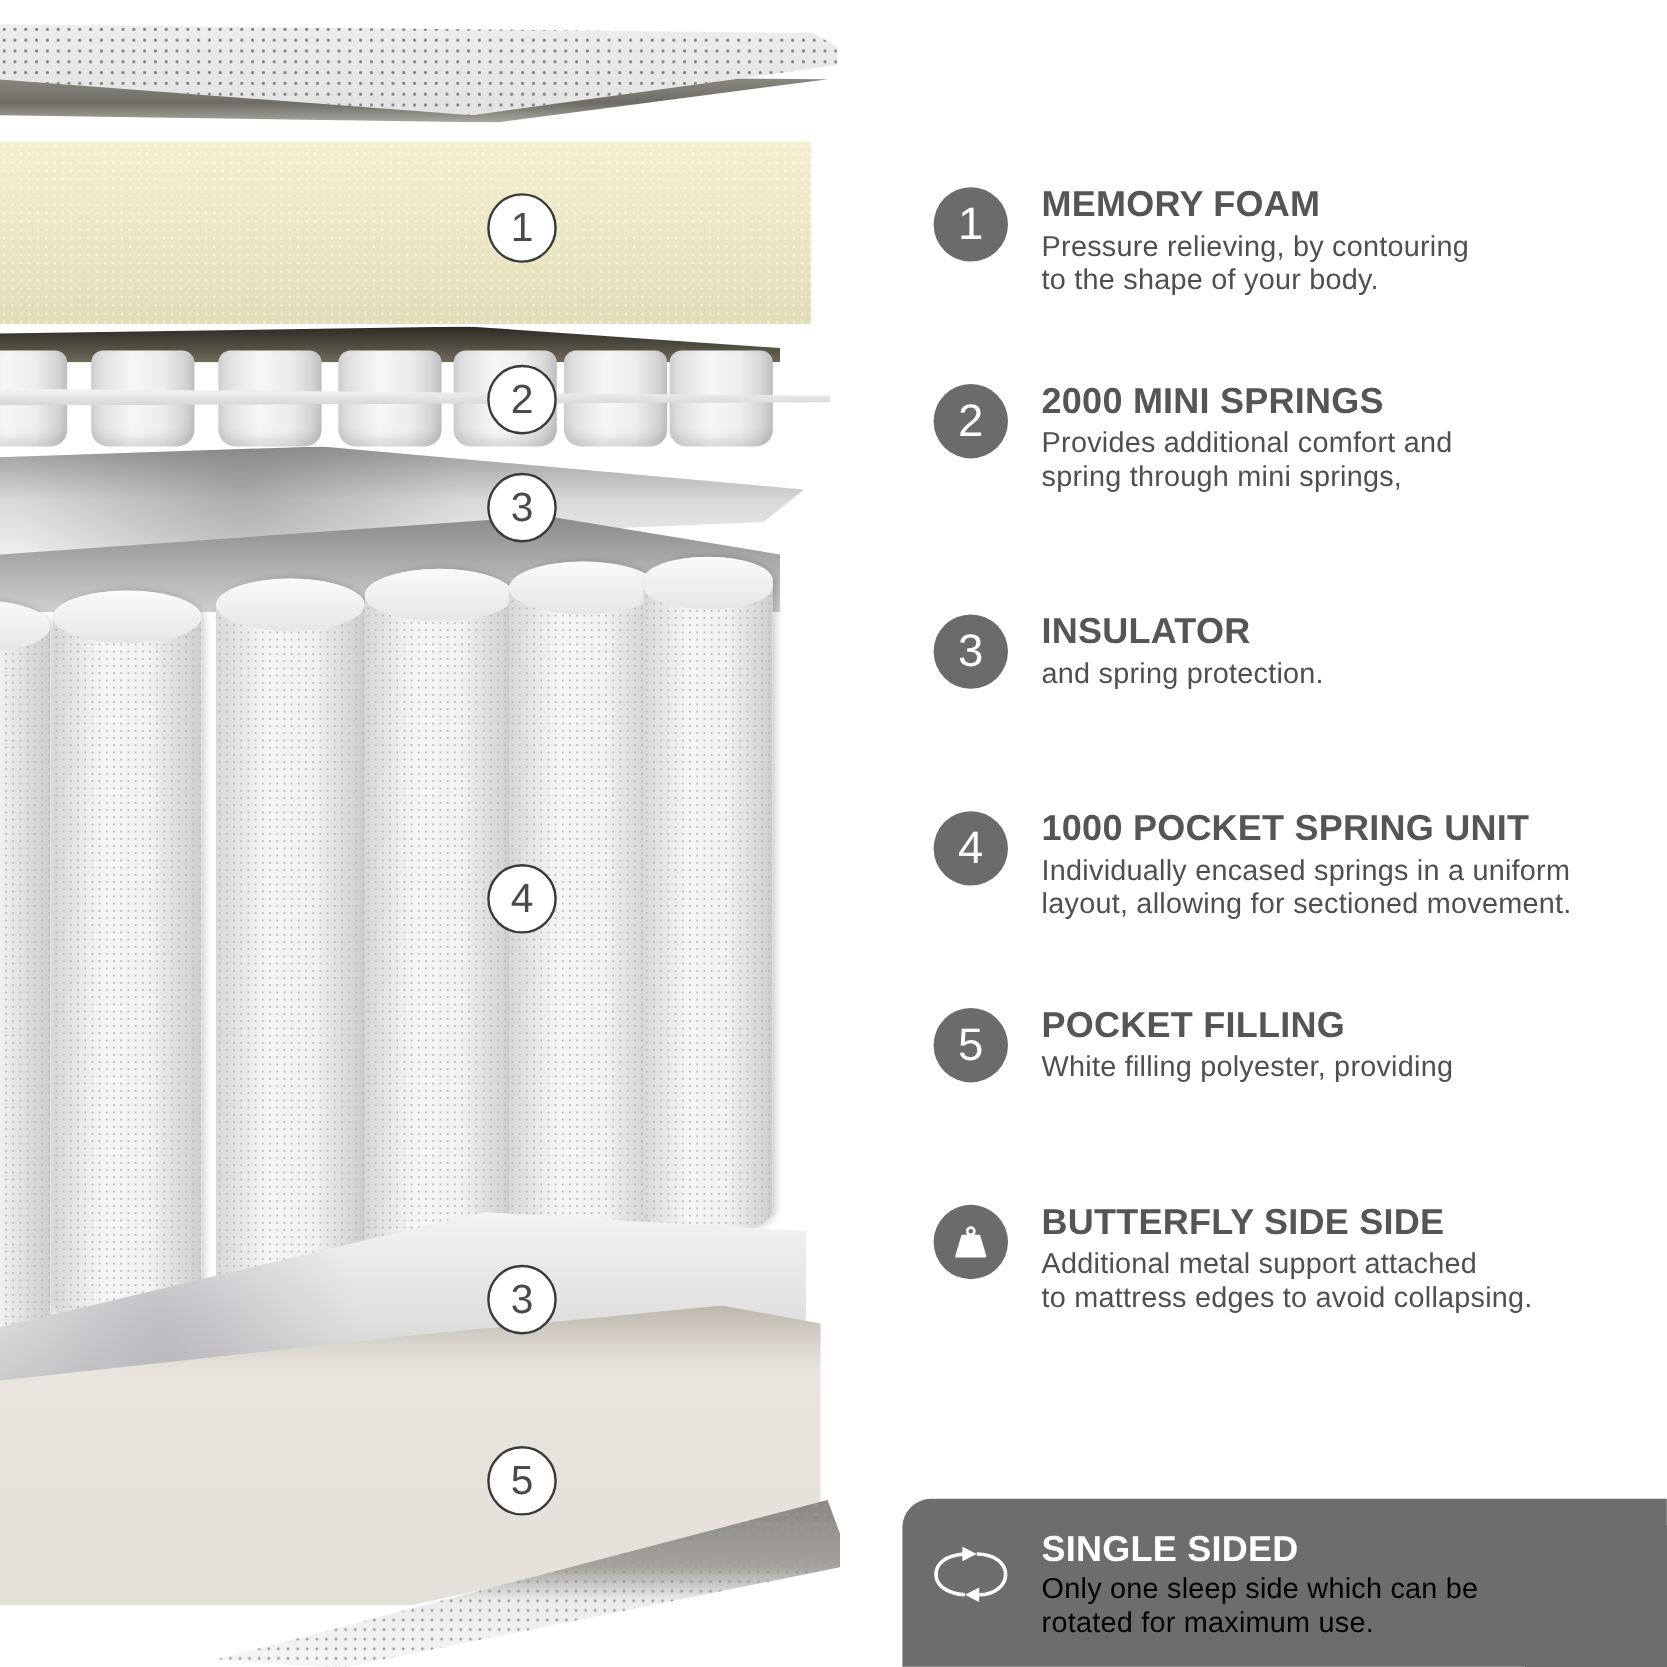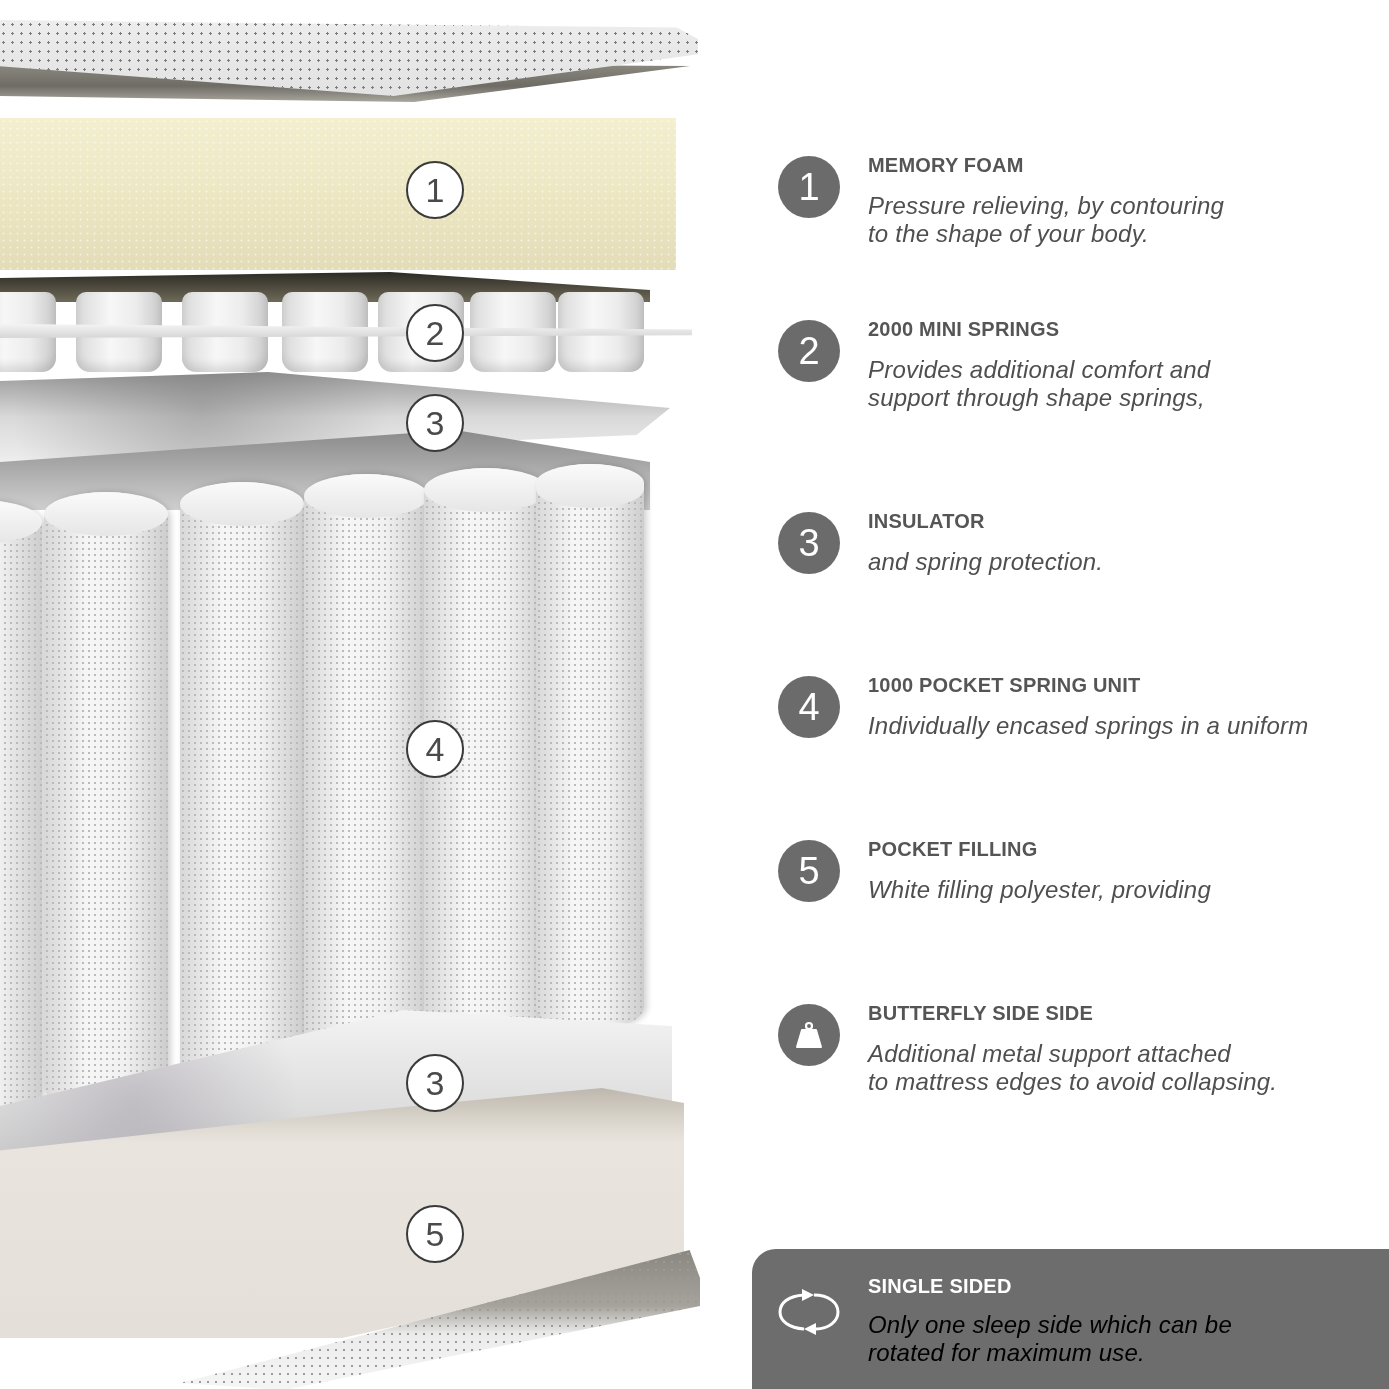--- a/index.html
+++ b/index.html
@@ -108,27 +108,27 @@
 
   
   .legend-item { position:absolute; left:778px; width:580px; }
   .legend-badge {
     position:absolute; left:0; top:0; width:62px; height:62px; border-radius:50%;
     background:#6b6b6b; color:#fff; display:flex; align-items:center; justify-content:center;
     font-size:38px; line-height:1;
   }
   .legend-title {
     position:absolute; left:90px; top:-2px; white-space:nowrap;
-    font-size:20px; font-weight:bold; color:#555555; letter-spacing:.2px;
+    font-size:30px; font-weight:bold; color:#555555; letter-spacing:.2px;
   }
   .legend-desc {
     position:absolute; left:90px; top:36px; width:500px;
     font-size:24px; color:#4f4f4f; line-height:28px; letter-spacing:.2px;
   }
-  .legend-desc span { display:block; white-space:nowrap;font-style:italic; }
+  .legend-desc span { display:block; white-space:nowrap; }
 
   .single-panel {
     position:absolute; left:752px; top:1249px; width:660px; height:160px;
     background:#6d6d6d; border-radius:24px 0 0 0;
   }
   .single-panel .legend-title { color:#ffffff; left:116px; top:26px; }
   .single-panel .legend-desc { color:#000000; left:116px; top:62px; }
   .rotate-icon { position:absolute; left:22px; top:38px; width:70px; height:50px; }
 </style>
 </head>
@@ -178,37 +178,38 @@
     <span>Pressure relieving, by contouring</span>
     <span>to the shape of your body.</span>
   </div>
 </div>
 
 <div class="legend-item" style="top:320px">
   <div class="legend-badge">2</div>
   <div class="legend-title">2000 MINI SPRINGS</div>
   <div class="legend-desc">
     <span>Provides additional comfort and</span>
-    <span>support through shape springs,</span>
+    <span>spring through mini springs,</span>
   </div>
 </div>
 
 <div class="legend-item" style="top:512px">
   <div class="legend-badge">3</div>
   <div class="legend-title">INSULATOR</div>
   <div class="legend-desc">
     <span>and spring protection.</span>
   </div>
 </div>
 
 <div class="legend-item" style="top:676px">
   <div class="legend-badge">4</div>
   <div class="legend-title">1000 POCKET SPRING UNIT</div>
   <div class="legend-desc">
     <span>Individually encased springs in a uniform</span>
+    <span>layout, allowing for sectioned movement.</span>
   </div>
 </div>
 
 <div class="legend-item" style="top:840px">
   <div class="legend-badge">5</div>
   <div class="legend-title">POCKET FILLING</div>
   <div class="legend-desc">
     <span>White filling polyester, providing</span>
   </div>
 </div>

